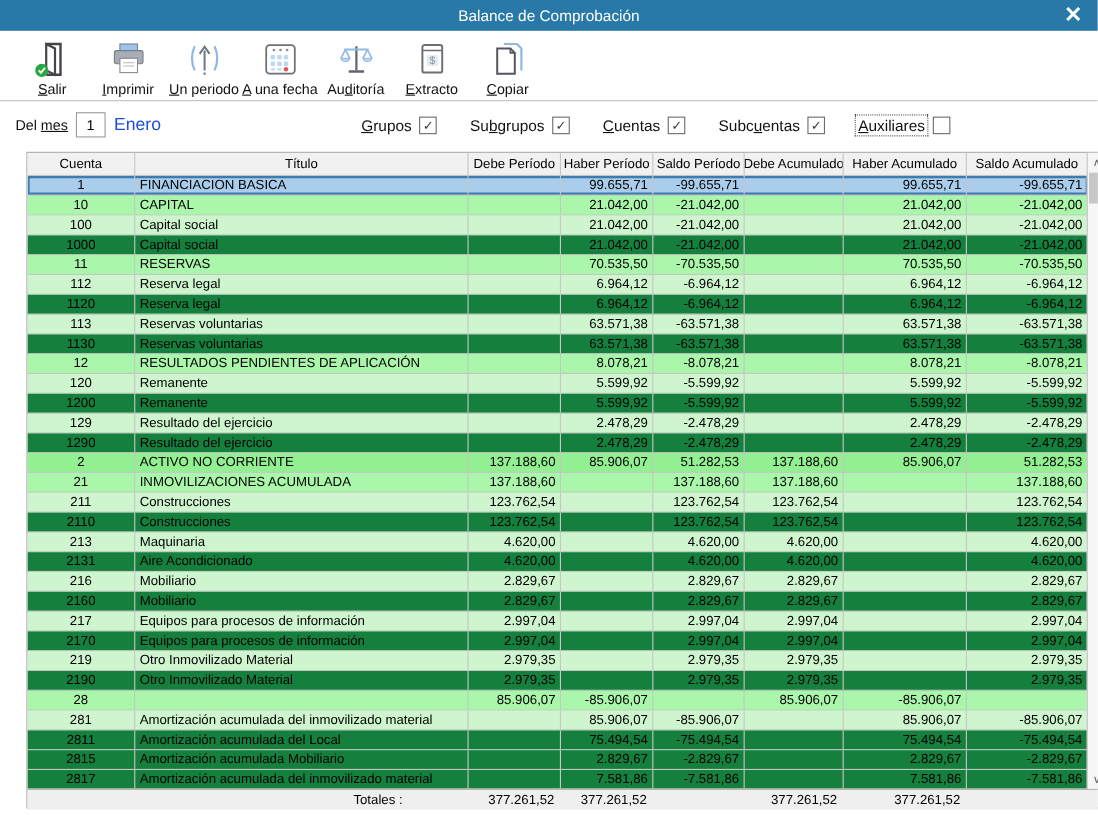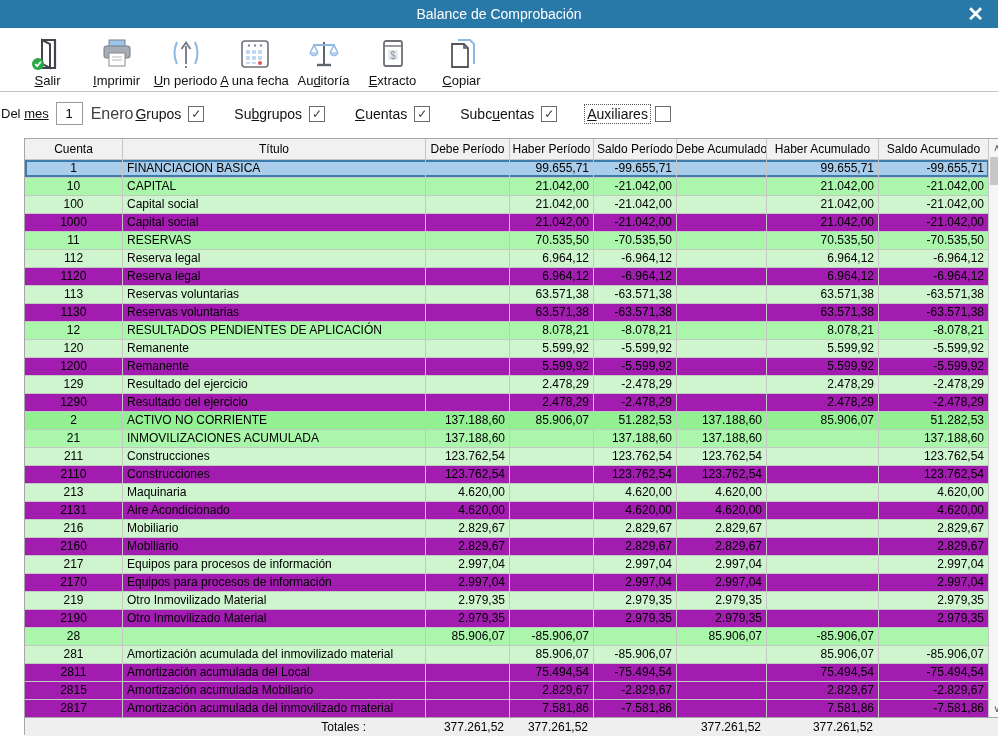--- a/index.html
+++ b/index.html
@@ -39,32 +39,32 @@
     padding: 4px 0 3px 0;
     cursor: pointer;
   }
   .tbtn .ticon { height: 38px; display: flex; align-items: center; justify-content: center; }
   .tbtn .tlabel { font-size: 13px; color: #111; white-space: nowrap; }
   .hk { text-decoration: underline; }
   
   .filterbar {
     height: 43px;
     display: flex; align-items: center;
-    padding-left: 1px;
+    padding-left: 14px;
   }
   .lbl-delmes { font-size: 13px; color: #111; }
   .mes-input {
     width: 27px; height: 23px;
     border: 1px solid #9B9B9B;
     text-align: center; font-size: 13px;
     margin: 0 8px 0 7px;
     font-family: "Liberation Sans", sans-serif;
   }
-  .month-name { font-size: 16px; color: #404040; }
-  .chkgroup { display: flex; }
+  .month-name { font-size: 16px; color: #1d4ed8; }
+  .chkgroup { display: flex; margin-left: 180px; }
   .chkitem { display: flex; align-items: center; margin-right: 28px; cursor: pointer; }
   .chkitem .clabel { font-size: 14px; color: #111; padding: 1px 2px; }
   .chkitem.focused .clabel { outline: 1px dotted #555; }
   .chkbox {
     width: 16px; height: 16px;
     border: 1px solid #6B6B6B; background: #fff;
     margin-left: 5px;
     display: flex; align-items: center; justify-content: center;
     font-size: 12px; color: #3F3F3F; line-height: 14px;
   }
@@ -100,21 +100,21 @@
     font-size: 12px; line-height: 17px;
     border-right: 1px solid #C6C6C6;
     white-space: nowrap; overflow: hidden;
   }
   .trow .c0 { text-align: center; }
   .trow .c1 { text-align: left; padding-left: 4px; }
   .trow .c2, .trow .c3, .trow .c4, .trow .c5, .trow .c6, .trow .c7 { text-align: right; padding-right: 4px; }
   .level1 { background: #92F092; }
   .level2 { background: #AAF6AA; }
   .level3 { background: #CEF5CE; }
-  .level4 { background: #a21caf; }
+  .level4 { background: #15803d; }
   .trow.selected { background: #A9CDEB; box-shadow: inset 0 0 0 2px #3E7CAE; }
   
   .vscroll {
     position: absolute; top: 0; right: 0;
     width: 17px; height: 578px;
     background: #F6F6F6;
     border-left: 1px solid #C6C6C6;
   }
   .varrow {
     position: absolute; left: 0; width: 16px; height: 17px;

